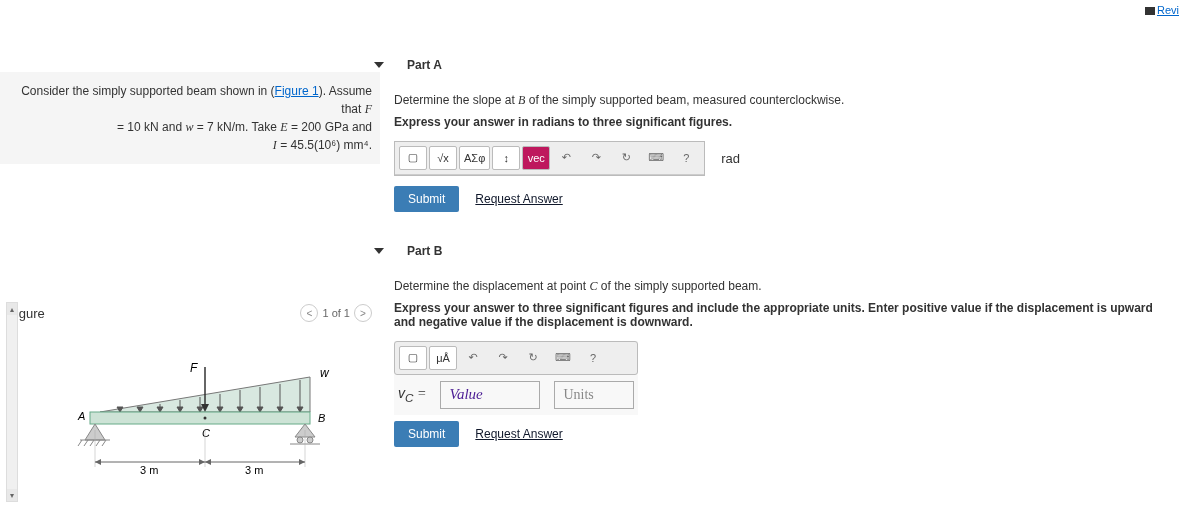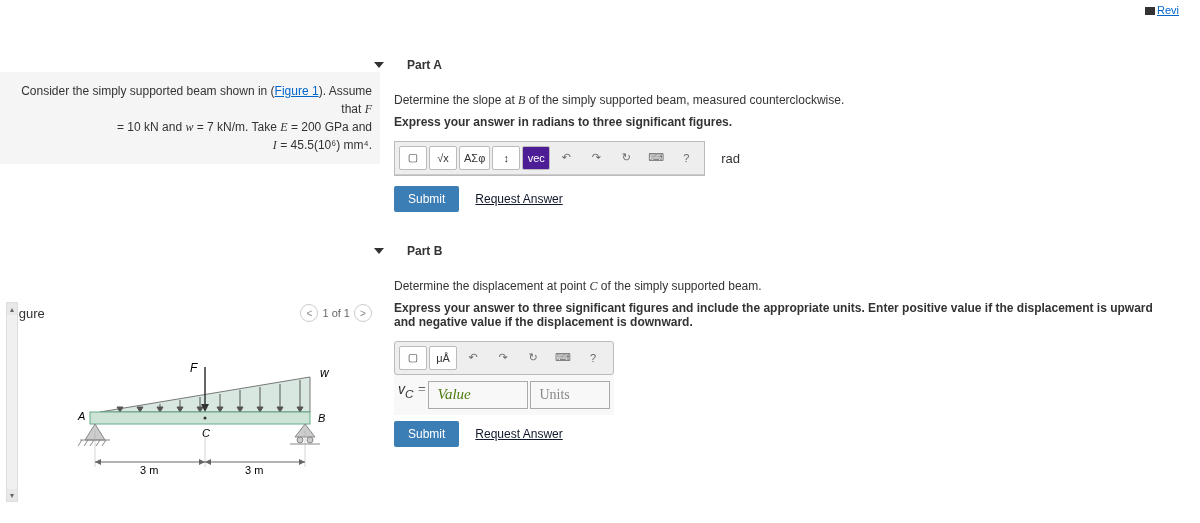--- a/index.html
+++ b/index.html
@@ -34,26 +34,26 @@
   .prompt { font-size: 12px; margin: 6px 0; line-height: 1.4; }
   .prompt-bold { font-weight: bold; font-size: 12px; margin: 4px 0 12px 0; }
   
   .answer-row { display: flex; align-items: center; gap: 8px; margin: 10px 0; }
   .answer-label { font-style: italic; font-family: 'Times New Roman', serif; font-size: 14px; }
   
   .toolbar-box { border: 1px solid #bbb; background: #f8f8f8; }
   .toolbar { display: flex; gap: 2px; padding: 4px; background: #eee; border-bottom: 1px solid #ccc; align-items: center; }
   .tool-btn { min-width: 28px; height: 24px; border: 1px solid #bbb; background: #fff; display: inline-flex; align-items: center; justify-content: center; font-size: 11px; padding: 0 4px; border-radius: 2px; }
   .tool-btn.nobord { border: none; background: none; color: #666; }
-  .tool-btn.vec { background: #4c1d95; color: #fff; }
+  .tool-btn.vec { background: #be185d; color: #fff; }
   .answer-input { width: 340px; height: 30px; border: none; background: #fff; padding: 4px 8px; font-size: 13px; }
   .answer-unit { font-size: 13px; color: #333; padding-left: 8px; }
   
-  .value-units-row { display: flex; align-items: flex-start; gap: 2px; }
-  .val-box { border: 1px solid #aaa; padding: 4px 8px; font-style: italic; font-family: 'Times New Roman', serif; color: #4d7c0f; font-size: 15px; min-width: 100px; height: 28px; display: flex; align-items: center; }
+  .value-units-row { display: flex; align-items: center; gap: 14px; }
+  .val-box { border: 1px solid #aaa; padding: 4px 8px; font-style: italic; font-family: 'Times New Roman', serif; color: #4c1d95; font-size: 15px; min-width: 100px; height: 28px; display: flex; align-items: center; }
   .units-box { border: 1px solid #aaa; padding: 4px 8px; font-family: 'Times New Roman', serif; color: #888; font-size: 14px; min-width: 80px; height: 28px; display: flex; align-items: center; }
   
   .submit-row { display: flex; align-items: center; gap: 16px; margin-top: 6px; }
   .submit-btn { background: #3b7db5; color: #fff; border: none; padding: 6px 14px; font-size: 12px; border-radius: 2px; }
   .req-link { color: #0f172a; text-decoration: underline; font-size: 12px; }
   
   .toolbar-wrap { display: inline-block; }
   .partB-toolbar { border: none; }
   .partB-toolbar .toolbar { border: 1px solid #bbb; border-radius: 3px; }
 </style>

